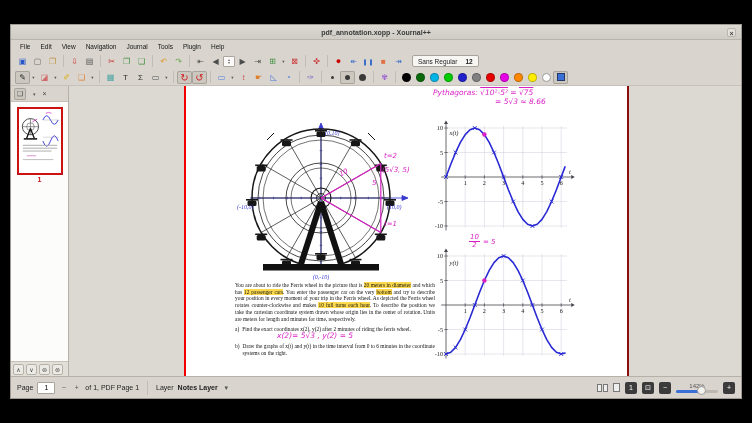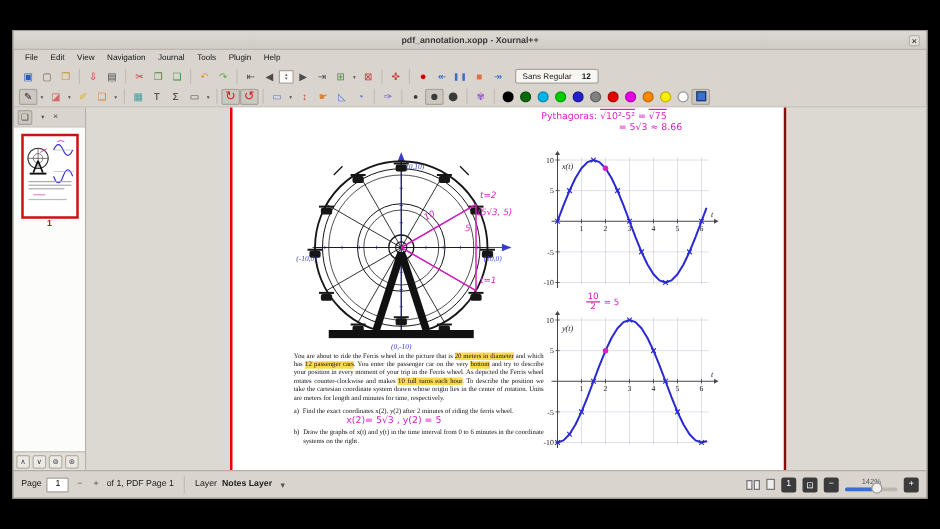--- a/index.html
+++ b/index.html
@@ -45,21 +45,21 @@
 .page{position:absolute;left:115px;top:-8px;width:445px;height:320px;background:#fff;border-left:2px solid #f20000;border-right:2px solid #8b0e0e}
 .page svg{position:absolute;overflow:visible}
 .wheel{left:50px;top:36px;width:230px;height:180px}
 .graph1{left:242px;top:44px;width:160px;height:118px}
 .graph2{left:242px;top:174px;width:160px;height:122px}
 .textblock{position:absolute;left:49px;top:204px;width:200px;font-family:"Liberation Serif",serif;font-size:5.4px;line-height:1.24;color:#151515}
 .textblock p{text-align:justify}
 .hl{background:#fcd94d}
 .item{display:flex;gap:3px;margin-top:4px}
 .item.b{margin-top:10px}
-.hand{font-family:"DejaVu Sans",sans-serif;color:#d91fc4;white-space:nowrap}
+.hand{font-family:"DejaVu Sans",sans-serif;font-style:italic;color:#d91fc4;white-space:nowrap}
 .pyth{position:absolute;left:247px;top:10px;font-size:7.5px;line-height:1.25}
 .pyth .ovl{text-decoration:overline}
 .pyth .l2{margin-left:62px}
 .answer{position:absolute;left:42px;top:49px;font-size:7.5px}
 .fracnote{position:absolute;left:283px;top:156px;font-size:7px;display:flex;align-items:center;gap:3px}
 .frac{display:inline-flex;flex-direction:column;align-items:center;line-height:1}
 .frac .num{border-bottom:1px solid #d91fc4;padding:0 1px}
 .statusbar{height:22px;border-top:1px solid #b5b1a8;display:flex;align-items:center;padding:0 6px;font-size:7px;color:#222;gap:4px;flex:none}
 .page-input{width:18px;height:12px;border:1px solid #a8a49b;background:#fff;font-size:7px;text-align:center;border-radius:1px}
 .stbtn{width:9px;height:12px;display:flex;align-items:center;justify-content:center;color:#555}

